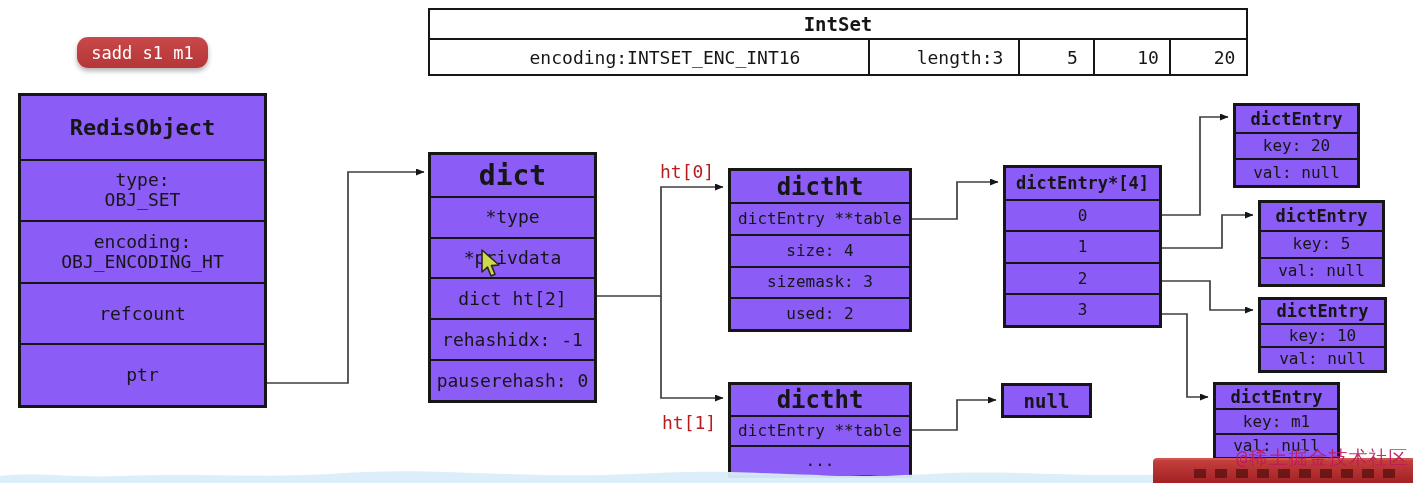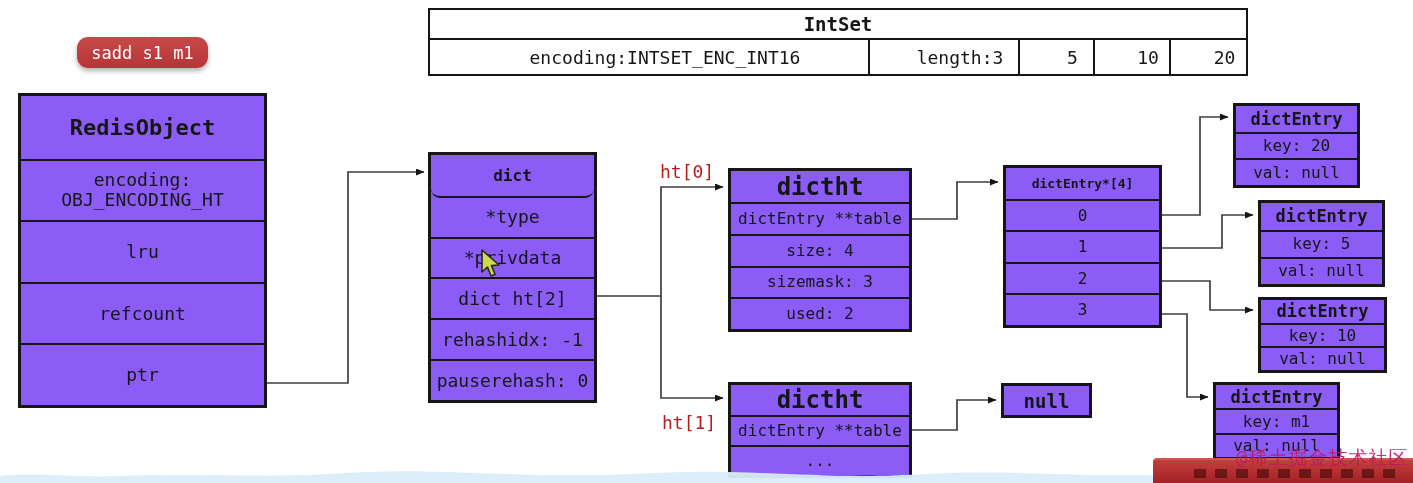--- a/index.html
+++ b/index.html
@@ -23,27 +23,27 @@
   #intset .t-hdr{display:flex;align-items:center;justify-content:center;font-weight:bold;
                  font-size:19px;border-bottom:2.5px solid #161616;}
   #intset .t-body{display:grid;grid-template-columns:440px 150px 75px 76px 1fr;}
   #intset .t-cell{display:flex;align-items:center;justify-content:center;font-size:18px;
                   border-right:2.5px solid #161616;padding-left:32px;}
   #intset .t-cell:last-child{border-right:none;}
   
   #redisobj{left:18px;top:93px;width:249px;height:315px;font-size:18px;}
   #redisobj .hdr{font-size:22px;}
   #dict{left:428px;top:152px;width:169px;height:251px;font-size:18px;}
-  #dict .hdr{font-size:16px;border-radius:9px;}
+  #dict .hdr{font-size:28px;}
   #ht0{left:728px;top:168px;width:184px;height:164px;font-size:16px;}
   #ht0 .hdr{font-size:24px;}
   #ht1{left:728px;top:382px;width:184px;height:96px;font-size:16px;}
   #ht1 .hdr{font-size:24px;}
   #earr{left:1003px;top:165px;width:159px;height:163px;font-size:16px;}
-  #earr .hdr{font-size:13px;}
+  #earr .hdr{font-size:17px;}
   .entry{font-size:16px;}
   .entry .hdr{font-size:17px;}
   #e0{left:1233px;top:103px;width:127px;height:85px;}
   #e1{left:1258px;top:200px;width:127px;height:87px;}
   #e2{left:1258px;top:297px;width:129px;height:76px;}
   #e3{left:1213px;top:382px;width:127px;height:78px;}
   #nullbox{left:1001px;top:383px;width:91px;height:35px;align-items:center;justify-content:center;
            display:flex;font-weight:bold;font-size:19px;flex-direction:row;}
   .ptr-label{position:absolute;color:#b91c1c;font-size:18px;z-index:2;}
   #ht0-label{left:660px;top:161px;}
@@ -91,23 +91,24 @@
       <div class="t-cell">encoding:INTSET_ENC_INT16</div>
       <div class="t-cell">length:3</div>
       <div class="t-cell">5</div>
       <div class="t-cell">10</div>
       <div class="t-cell">20</div>
     </div>
   </div>
 
   <div class="box" id="redisobj">
     <div class="hdr">RedisObject</div>
+    <div class="row">type:
+OBJ_SET</div>
     <div class="row">encoding:
 OBJ_ENCODING_HT</div>
-    <div class="row">lru</div>
     <div class="row">refcount</div>
     <div class="row">ptr</div>
   </div>
 
   <div class="box" id="dict">
     <div class="hdr">dict</div>
     <div class="row">*type</div>
     <div class="row">*privdata</div>
     <div class="row">dict ht[2]</div>
     <div class="row">rehashidx: -1</div>

